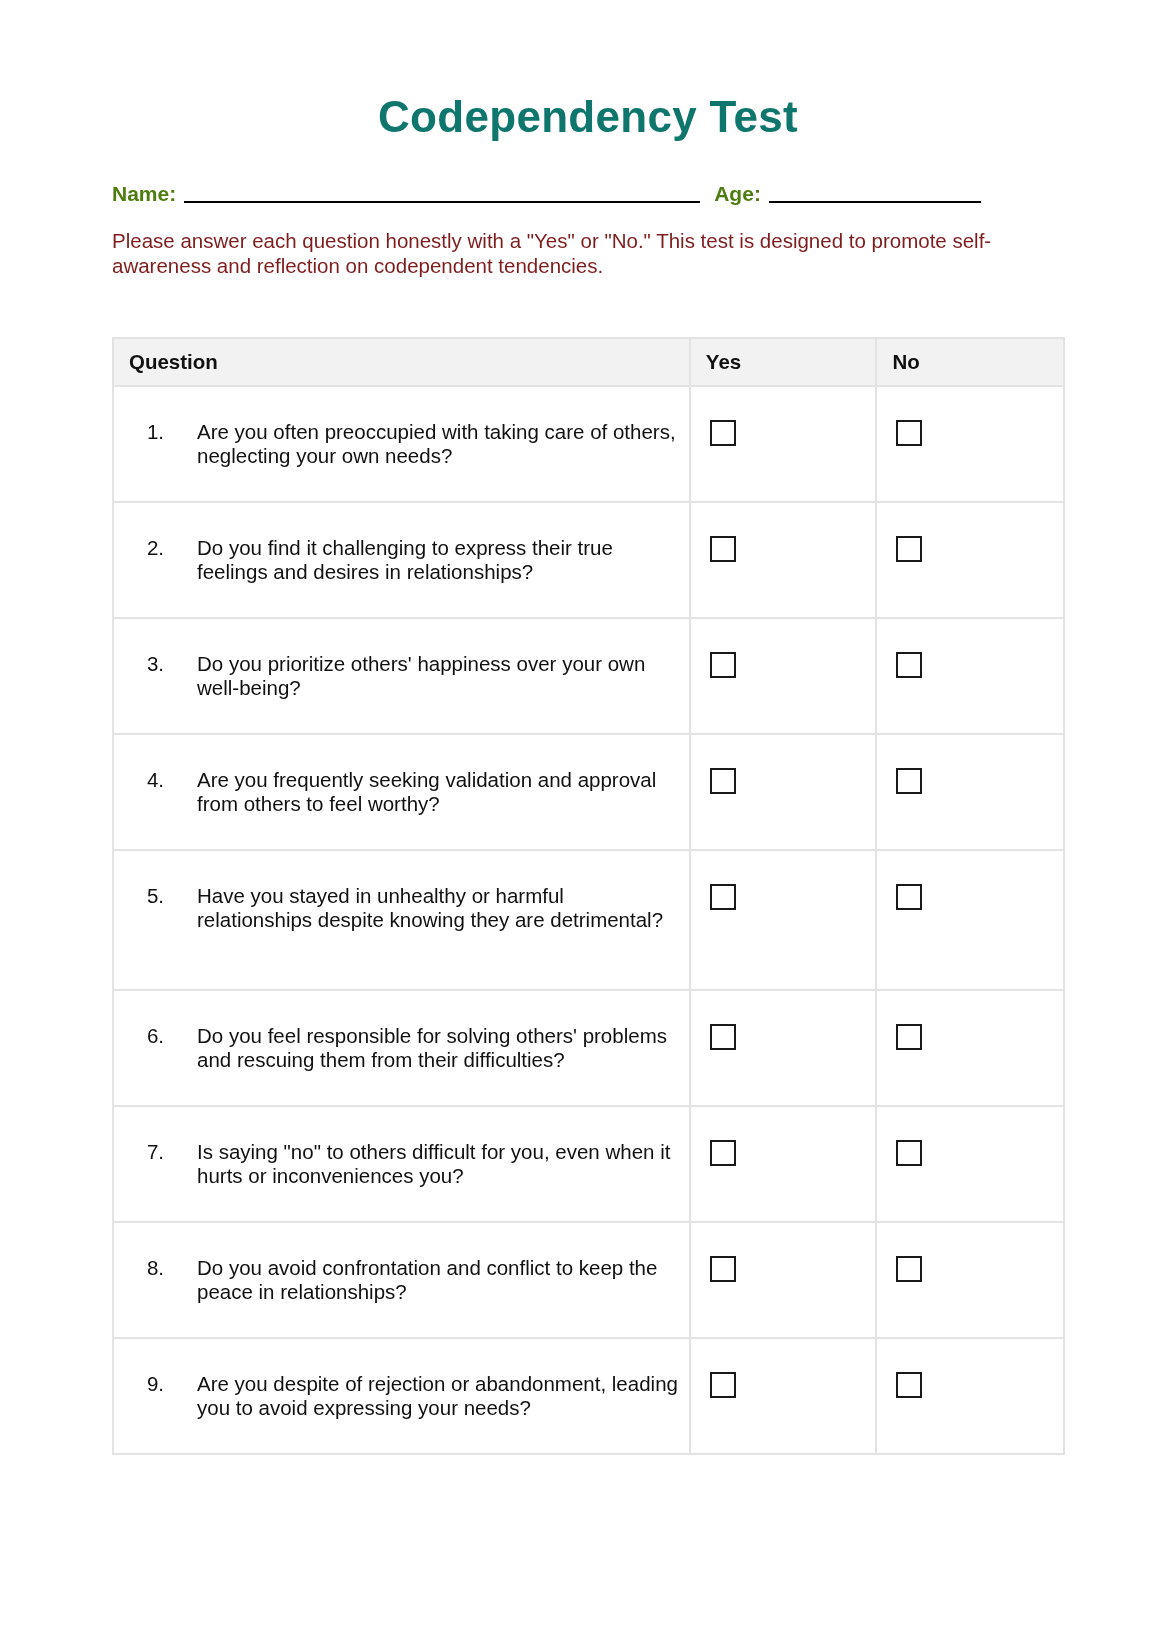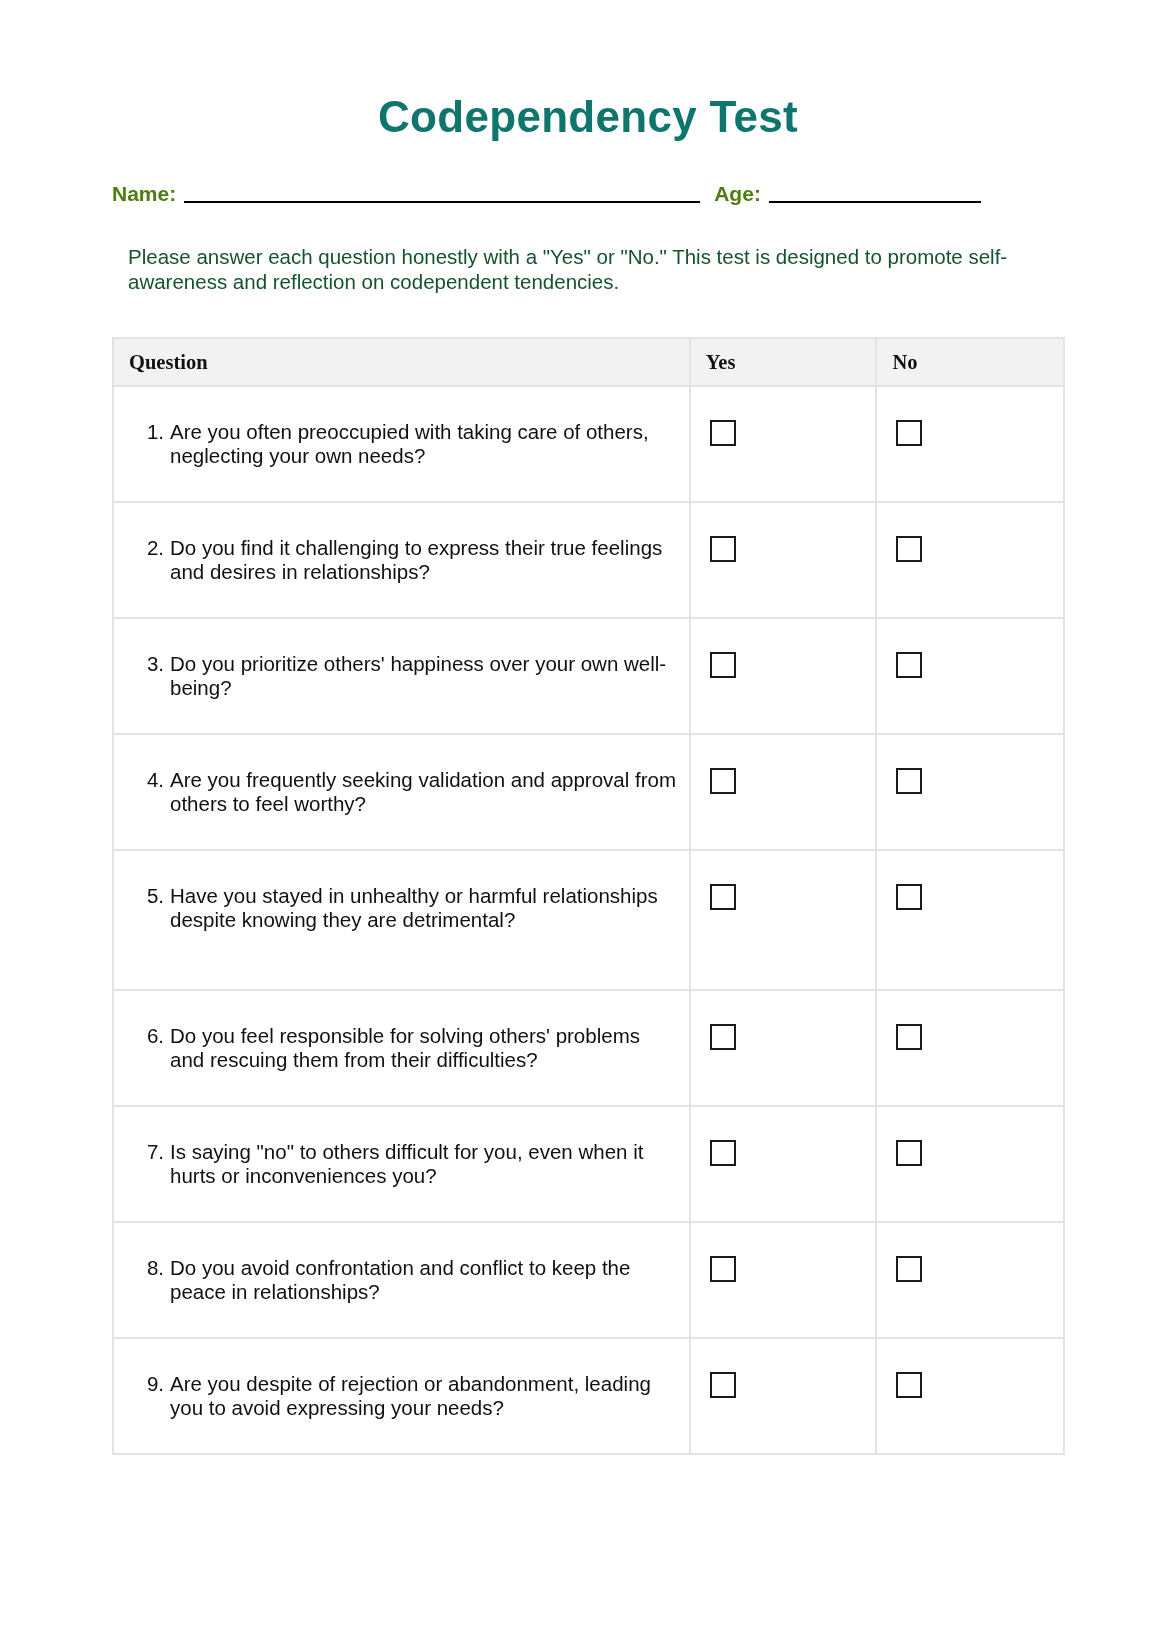--- a/index.html
+++ b/index.html
@@ -14,39 +14,39 @@
   }
   .field-row {
     position: absolute; top: 176px; left: 112px; height: 30px;
     display: flex; align-items: flex-end; font-size: 21px; font-weight: bold; color: #4d7c0f;
   }
   .field-label { margin-right: 8px; }
   .field-line { border-bottom: 2px solid #000; height: 20px; margin-bottom: 3px; }
   .field-line.name { width: 516px; margin-right: 14px; }
   .field-line.age { width: 212px; }
   .intro {
-    position: absolute; top: 244px; left: 112px; width: 940px;
-    font-size: 20.5px; line-height: 25px; color: #14532d; margin-left: 16px;
+    position: absolute; top: 228px; left: 112px; width: 940px;
+    font-size: 20.5px; line-height: 25px; color: #7f1d1d;
   }
   table.quiz {
     position: absolute; top: 337px; left: 112px; width: 953px;
     border-collapse: collapse; border: 2px solid #e3e3e3;
   }
   table.quiz th, table.quiz td { border: 2px solid #e3e3e3; vertical-align: top; }
   table.quiz th {
     background: #f2f2f2; text-align: left; font-size: 20.5px; font-weight: bold;
-    height: 46px; padding: 0 13px 0 15px; vertical-align: middle; color: #111; font-family: Liberation Serif, serif;
+    height: 46px; padding: 0 13px 0 15px; vertical-align: middle; color: #111;
   }
   col.c-q { width: 578px; }
   col.c-y { width: 187px; }
   col.c-n { width: 188px; }
   td.q-cell { padding: 33px 10px 0 0; font-size: 20.5px; line-height: 24px; }
   .q-wrap { display: flex; }
   .q-num { width: 50px; text-align: right; padding-right: 6px; flex: none; }
-  .q-text { flex: 1; }
+  .q-text { flex: 1; margin-left: 27px; }
   td.cb-cell { padding: 33px 0 0 19px; }
   .cb {
     width: 22px; height: 22px; border: 2px solid #1a1a1a; background: #fff;
     display: block; cursor: pointer;
   }
   tr.r2 td { height: 116px; }
   tr.r3 td { height: 140px; }
   tr td.q-cell, tr td.cb-cell { box-sizing: border-box; }
 </style>
 </head>

